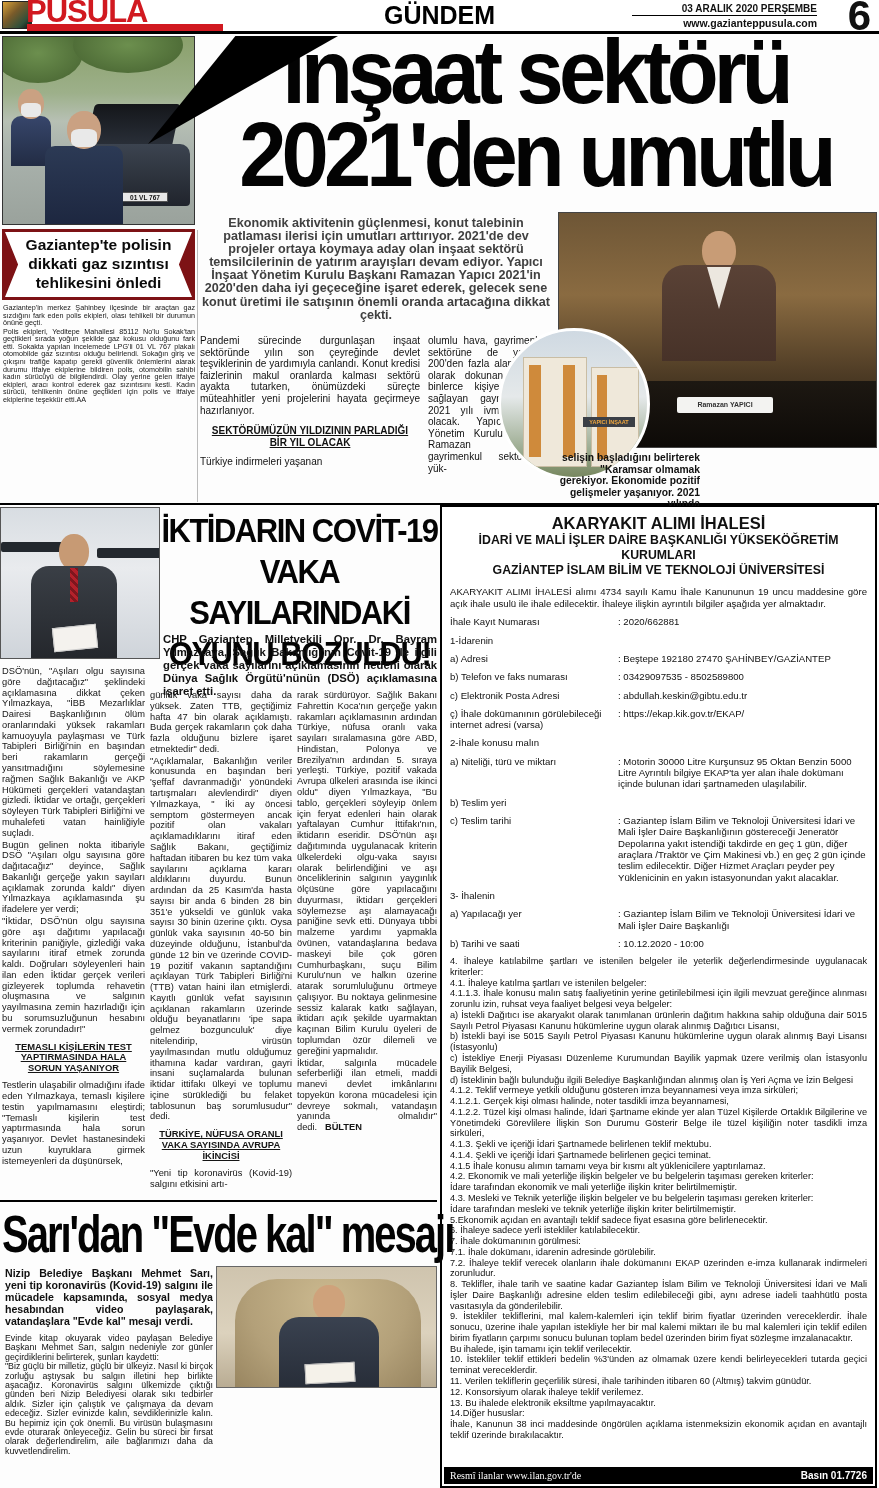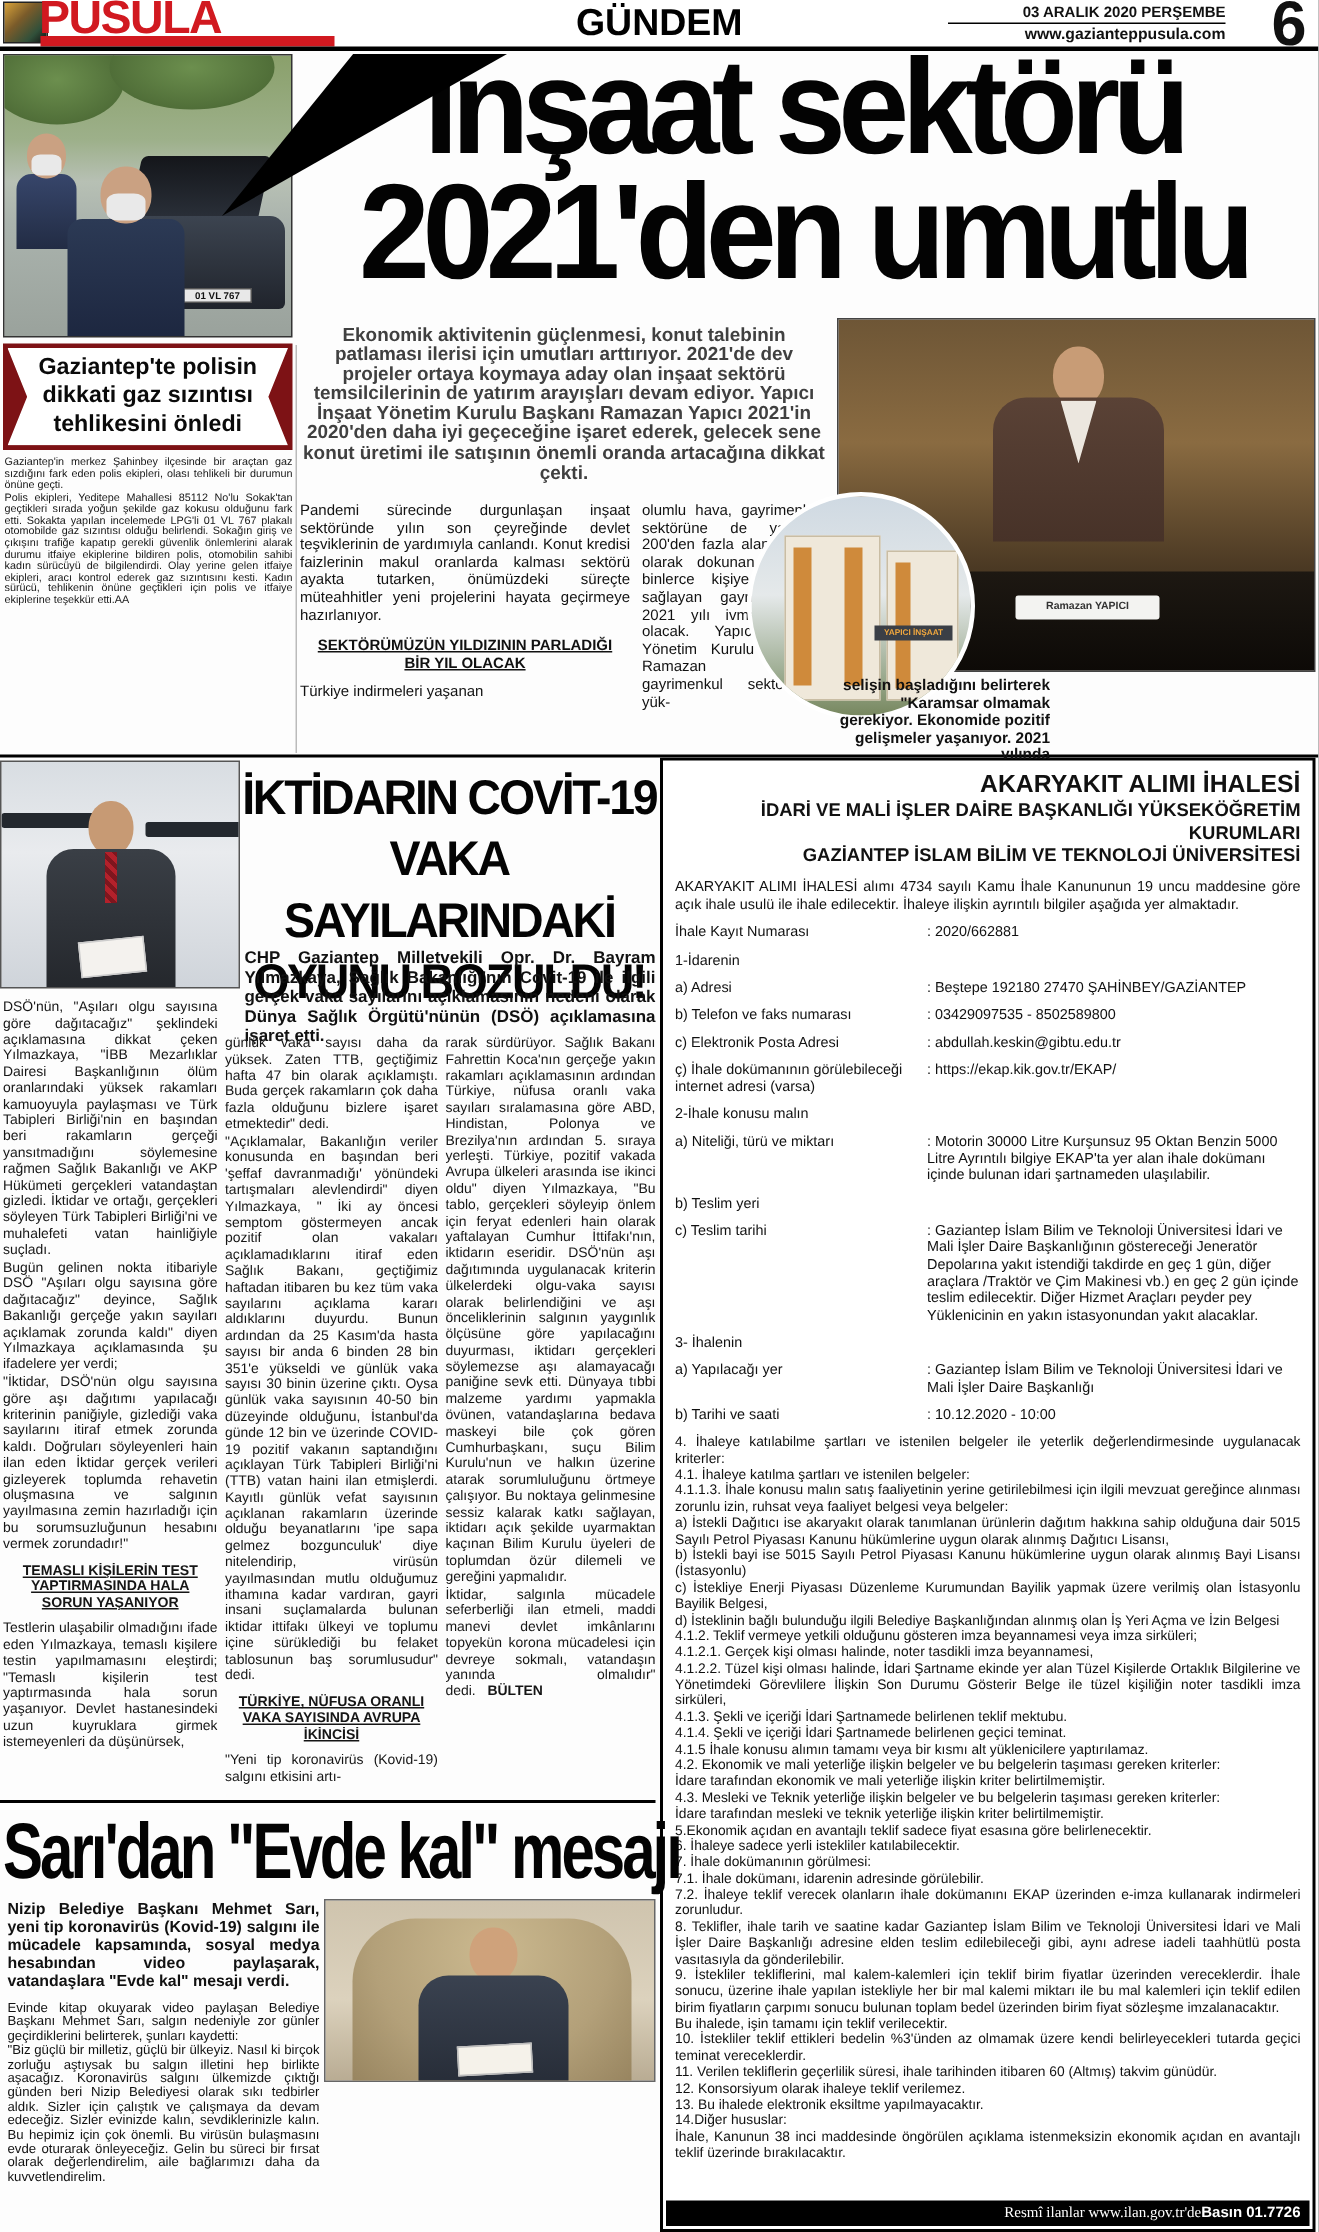--- a/index.html
+++ b/index.html
@@ -110,30 +110,30 @@
   #covid-col1{ left:2px; top:666px; width:143px; height:546px; }
   #covid-col2{ left:150px; top:690px; width:142px; height:522px; }
   #covid-col3{ left:297px; top:690px; width:140px; height:522px; }
   .covid-col .subhead{ display:block; text-align:center; font-weight:800; text-decoration:underline;
     margin:7px 2px 6px; font-size:9.4px; }
   .covid-col p+p{ margin-top:1px; }
   #bulten{ font-weight:700; }
   
   #tender{ left:440px; top:505px; width:437px; height:983px; border:2px solid #000; background:#fff;
     padding:5px 8px 22px; overflow:hidden; }
-  #tender-head{ text-align:right; border-bottom:0; padding:2px 0 4px; }
+  #tender-head{ text-align:center; border-bottom:0; padding:2px 0 4px; }
   #tender-title{ font-size:16.5px; font-weight:800; letter-spacing:0; }
   .tender-sub{ font-size:12.3px; font-weight:800; line-height:1.2; }
   #tender-intro{ font-size:9.6px; line-height:1.2; text-align:justify; margin:5px 0 7px; }
   .t-row{ display:flex; font-size:9.6px; line-height:1.18; margin-bottom:7px; }
   .t-label{ width:168px; flex:0 0 168px; }
   .t-value{ flex:1; }
   .t-par{ font-size:9.2px; line-height:1.17; text-align:justify; }
   #tender-footer{ position:absolute; left:2px; right:2px; bottom:2px; height:17px; background:#000;
-    color:#fff; display:flex; align-items:center; justify-content:flex-end; padding:0 6px; }
+    color:#fff; display:flex; align-items:center; justify-content:space-between; padding:0 6px; }
   #tender-footer .f-left{ font-family:"Liberation Serif", serif; font-size:10px; }
   #tender-footer .f-right{ font-size:10px; font-weight:700; }
   
   #divider-sari{ left:0; top:1200px; width:437px; height:2px; background:#000; }
   #sari-title{ left:2px; top:1204px; width:437px; font-size:50px; font-weight:800; letter-spacing:-2.5px;
     white-space:nowrap; transform:scaleX(0.8) scaleY(1.05); transform-origin:left top; color:#030303; }
   #sari-intro{ left:5px; top:1268px; width:208px; font-size:10.6px; font-weight:700; line-height:1.13;
     text-align:justify; }
   #sari-body{ left:5px; top:1334px; width:208px; height:152px; font-size:8.8px; line-height:1.07;
     text-align:justify; overflow:hidden; }

